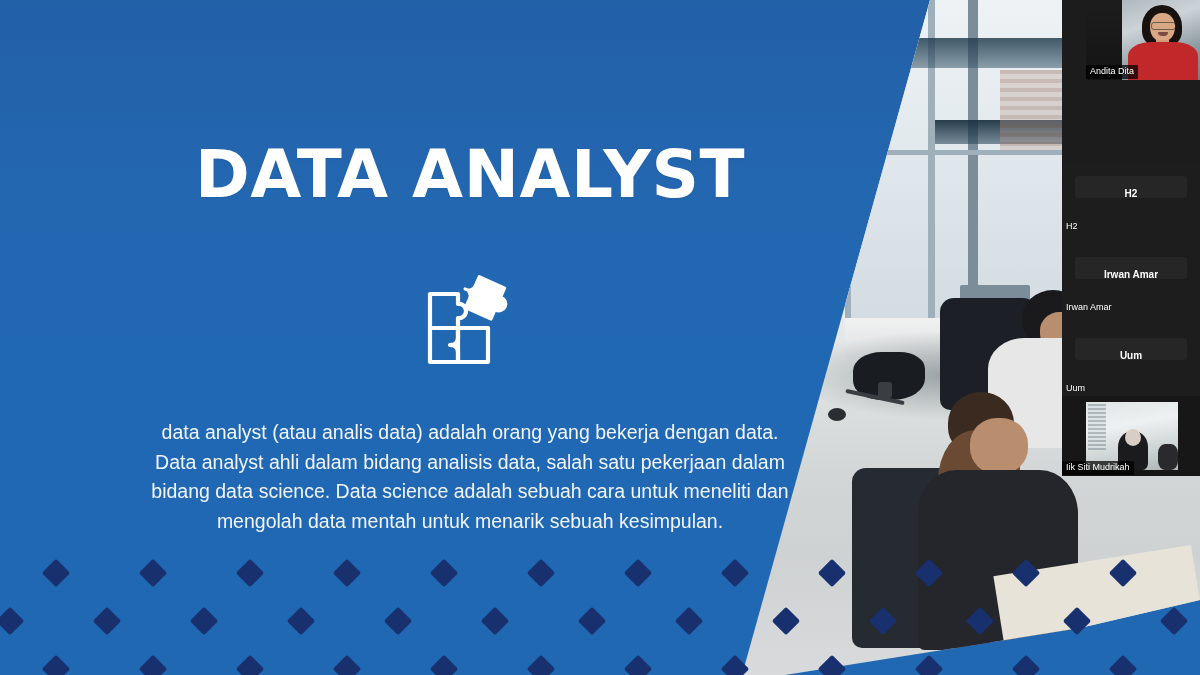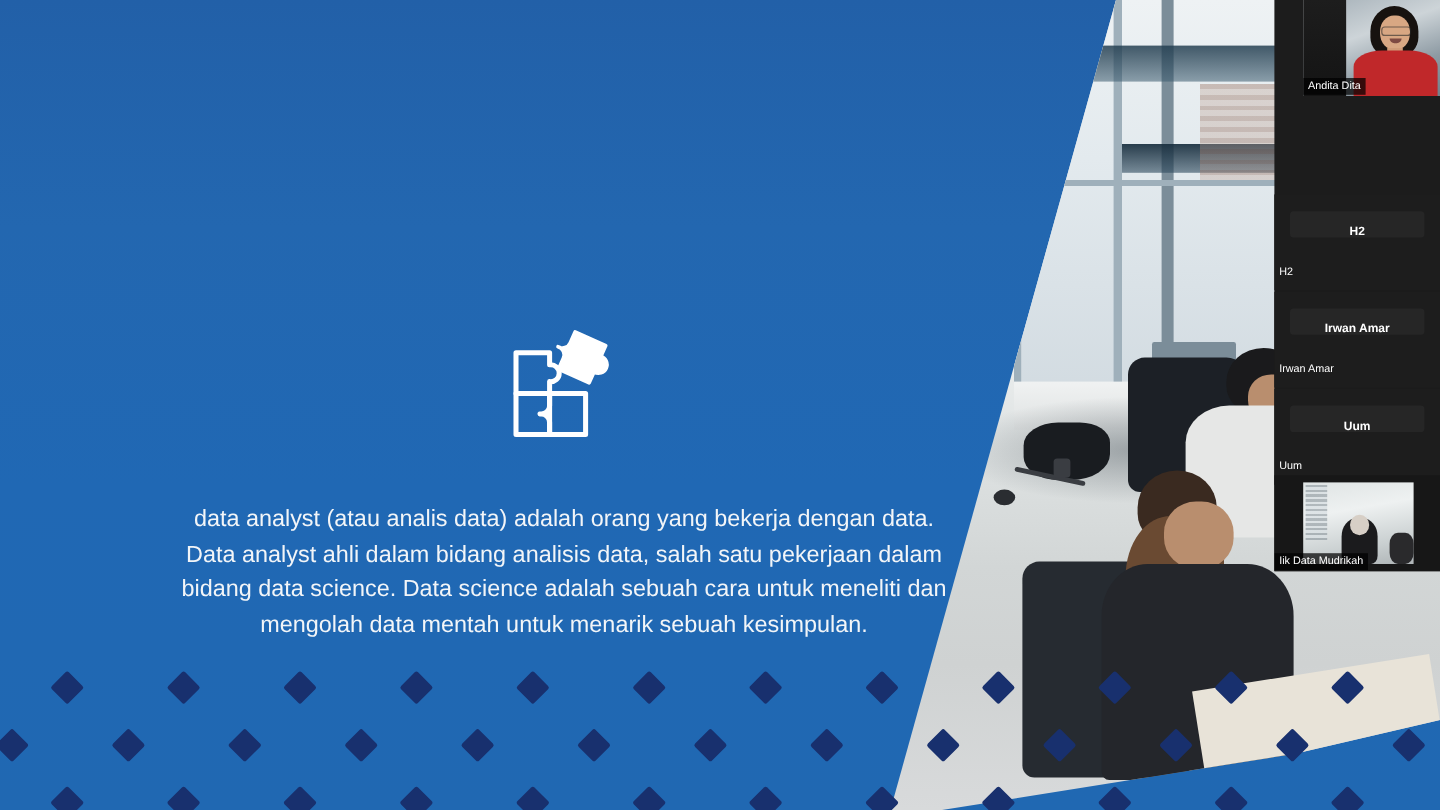--- a/index.html
+++ b/index.html
@@ -374,20 +374,21 @@
       <div class="chairblob soft" style="left:852px; top:468px; width:140px; height:180px;"></div>
 
       <div class="person-hair" style="left:948px; top:392px; width:66px; height:62px;"></div>
       <div class="person-hair2" style="left:938px; top:430px; width:82px; height:110px; border-radius:46% 30% 46% 40%;"></div>
       <div class="face" style="left:970px; top:418px; width:58px; height:56px;"></div>
       <div class="blazer" style="left:918px; top:470px; width:160px; height:180px;"></div>
       <div class="desk" style="left:1000px; top:560px; width:200px; height:100px; transform:rotate(-9deg);"></div>
     </div>
   </div>
 
+  <div class="title">DATA ANALYST</div>
 
   <div class="puzzle-icon">
     <svg viewBox="0 0 104 100" width="104" height="100" aria-hidden="true">
       <g fill="none" stroke="#ffffff" stroke-width="4.2" stroke-linejoin="round">
         <path d="M16 26 h28 v10 a7 7 0 0 1 8 7 a7 7 0 0 1 -8 7 v10 h-28 z"></path>
         <path d="M16 60 h28 v34 h-28 z"></path>
         <path d="M44 60 h30 v34 h-30 v-10 a7 7 0 0 0 -8 -7 a7 7 0 0 0 8 -7 z"></path>
       </g>
       <g transform="rotate(24 78 34)">
         <path d="M56 16 h28 v10 a7 7 0 0 1 8 7 a7 7 0 0 1 -8 7 v10 h-28 v-10 a7 7 0 0 0 -8 -7 a7 7 0 0 0 8 -7 z" fill="#ffffff" stroke="#ffffff" stroke-width="3" stroke-linejoin="round"></path>
@@ -480,18 +481,18 @@
     </div>
 
     <div class="tile" style="top:396px;">
       <div class="vid v6">
         <div class="shot"></div>
           <div class="blind"></div>
         <div class="figure"></div>
           <div class="fhead"></div>
           <div class="dark-r"></div>
       </div>
-      <div class="namebar">Iik Data Mudrikah</div>
+      <div class="namebar">Iik Siti Mudrikah</div>
     </div>
 
   </div>
 
 </div>
 
 </body></html>

